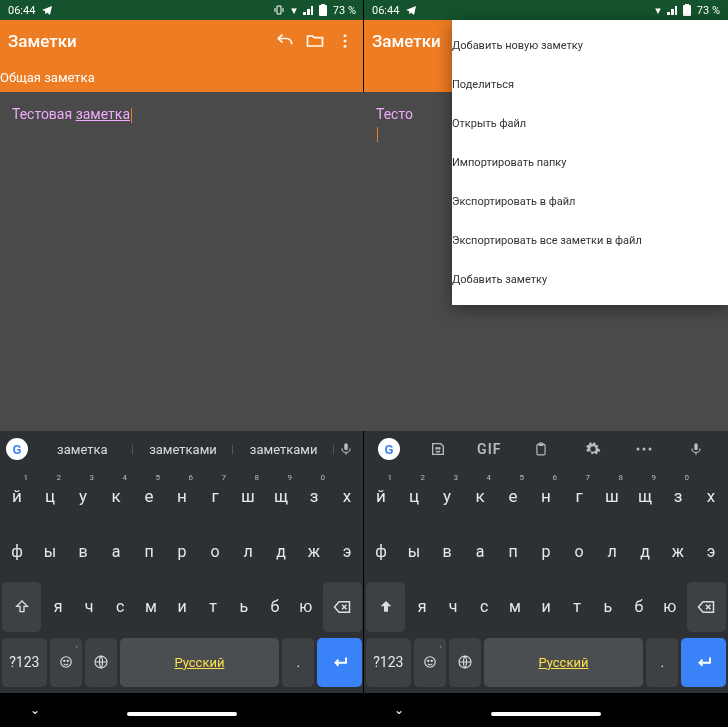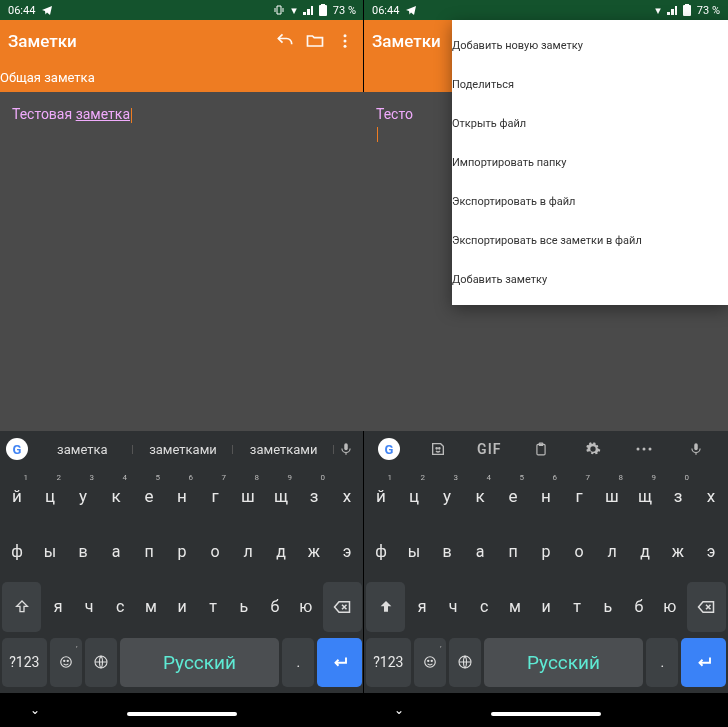--- a/index.html
+++ b/index.html
@@ -31,21 +31,21 @@
   .suggest.icons { justify-content:space-around; }
   .suggest.icons .util { width:36px; color:#bbb; font-size:14px; }
   .kbd .rows { flex:1; padding:4px 2px 6px 2px; display:flex; flex-direction:column; gap:6px; }
   .kbd .row { flex:1; display:flex; gap:3px; }
   .kbd .key { flex:1; border-radius:5px; display:flex; align-items:center; justify-content:center; font-size:16px; color:#e8e8e8; position:relative;}
   .kbd .row.top .key { font-size:17px; text-transform:lowercase;}
   .kbd .key .num { position:absolute; top:2px; right:4px; font-size:8px; color:#bbb; }
   .kbd .darkkey { background:#44484b; }
   .kbd .fn { background:#3d4144; }
   .kbd .shift, .kbd .bksp { flex:1.4; }
-  .kbd .row.bot .key.space { flex:5; font-size:19px; color:#5eead4; background:#4b4e51;}
+  .kbd .row.bot .key.space { flex:5; font-size:13px; color:#fde047; background:#4b4e51;text-decoration:underline;}
   .kbd .row.bot .key{ font-size:14px; }
   .kbd .enter { background:#3a82f7; flex:1.4;}
   .nav { height:34px; background:#000; display:flex; align-items:center; justify-content:center; position:relative; }
   .nav .chev { position:absolute; left:30px; color:#fff; font-size:12px; }
   .nav .pill { width:110px; height:4px; border-radius:2px; background:#fff; margin-top:8px;}
   svg { display:block; }
 </style>
 </head>
 <body>
 

